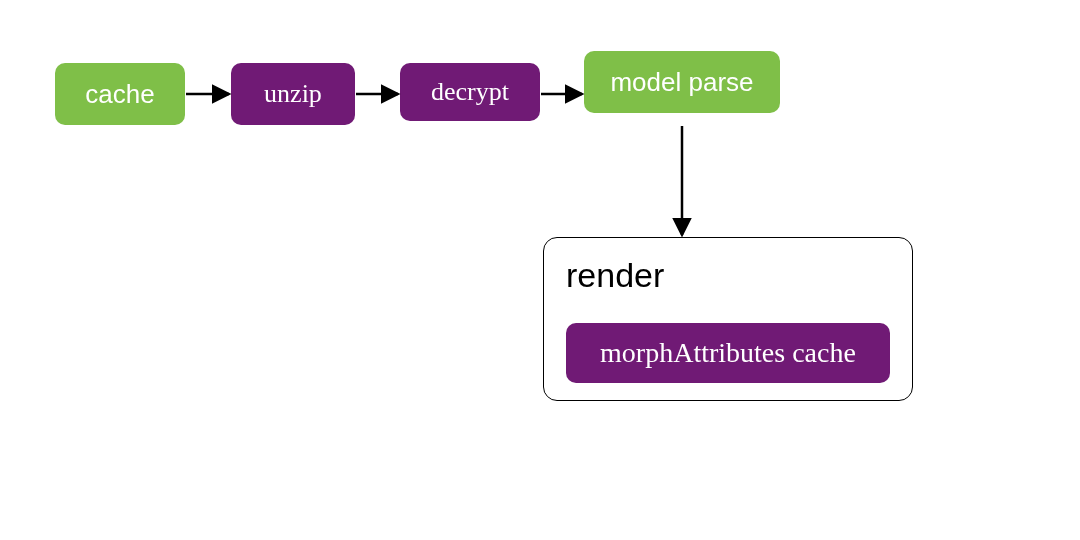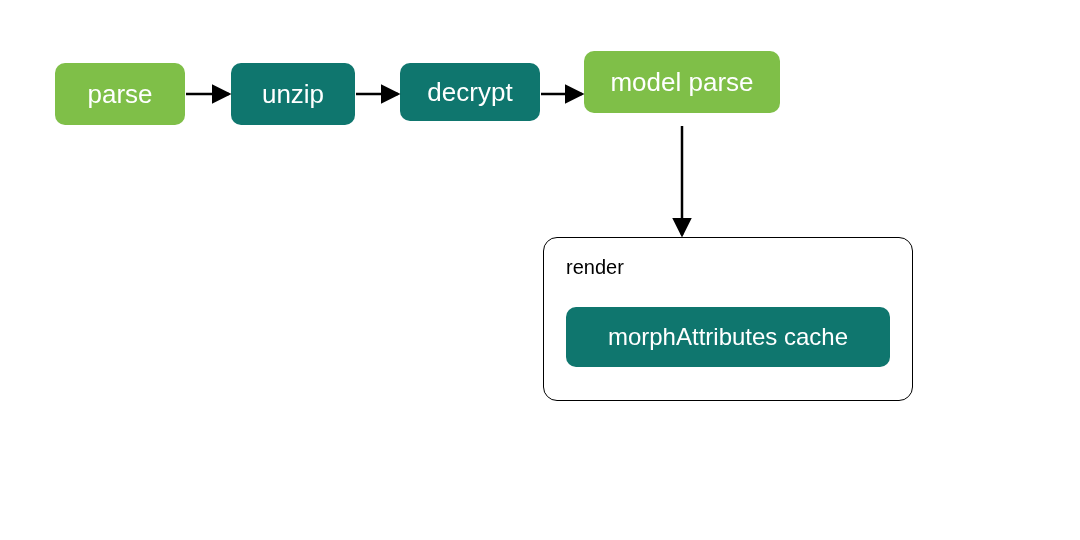--- a/index.html
+++ b/index.html
@@ -16,52 +16,52 @@
     display: flex;
     align-items: center;
     justify-content: center;
     color: #ffffff;
     font-size: 26px;
     border-radius: 10px;
     box-sizing: border-box;
     white-space: nowrap;
   }
   .green { background: #7fbf48; }
-  .orange { background: #0f766e; }
+  .orange { background: #701a75; font-family: Liberation Serif, serif; }
   .container {
     position: absolute;
     border: 1.5px solid #000;
     border-radius: 14px;
     box-sizing: border-box;
     padding: 18px 22px;
     background: #fff;
   }
   .container .title {
-    font-size: 20px;
+    font-size: 34px;
     color: #000;
     margin-bottom: 28px;
   }
   .container .inner {
     position: static;
     height: 60px;
-    font-size: 24px;
+    font-size: 28px;
     padding: 0 18px;
   }
   svg.arrows {
     position: absolute;
     left: 0; top: 0;
     width: 1080px;
     height: 540px;
     pointer-events: none;
   }
 </style>
 </head>
 <body>
 
-<div class="node green" style="left:55px;  top:63px; width:130px; height:62px;">parse</div>
+<div class="node green" style="left:55px;  top:63px; width:130px; height:62px;">cache</div>
 
 <div class="node orange" style="left:231px; top:63px; width:124px; height:62px;">unzip</div>
 
 <div class="node orange" style="left:400px; top:63px; width:140px; height:58px;">decrypt</div>
 
 <div class="node green" style="left:584px; top:51px; width:196px; height:62px;">model parse</div>
 
 <div class="container" style="left:543px; top:237px; width:370px; height:164px;">
   <div class="title">render</div>
   <div class="node orange inner">morphAttributes cache</div>

